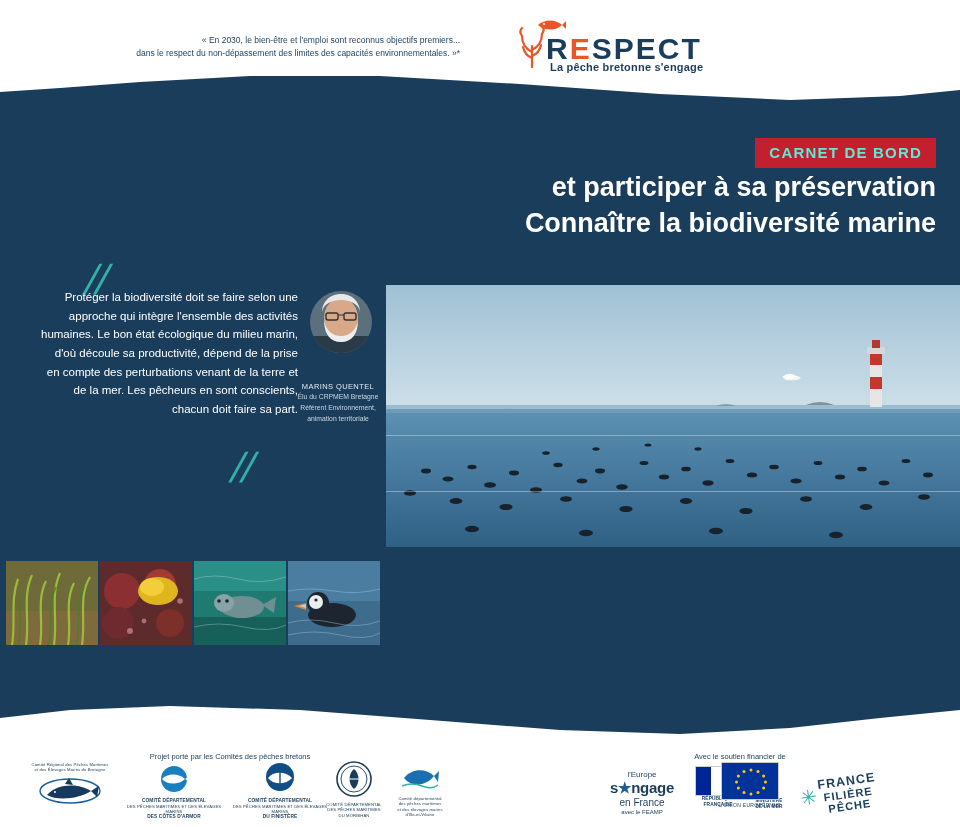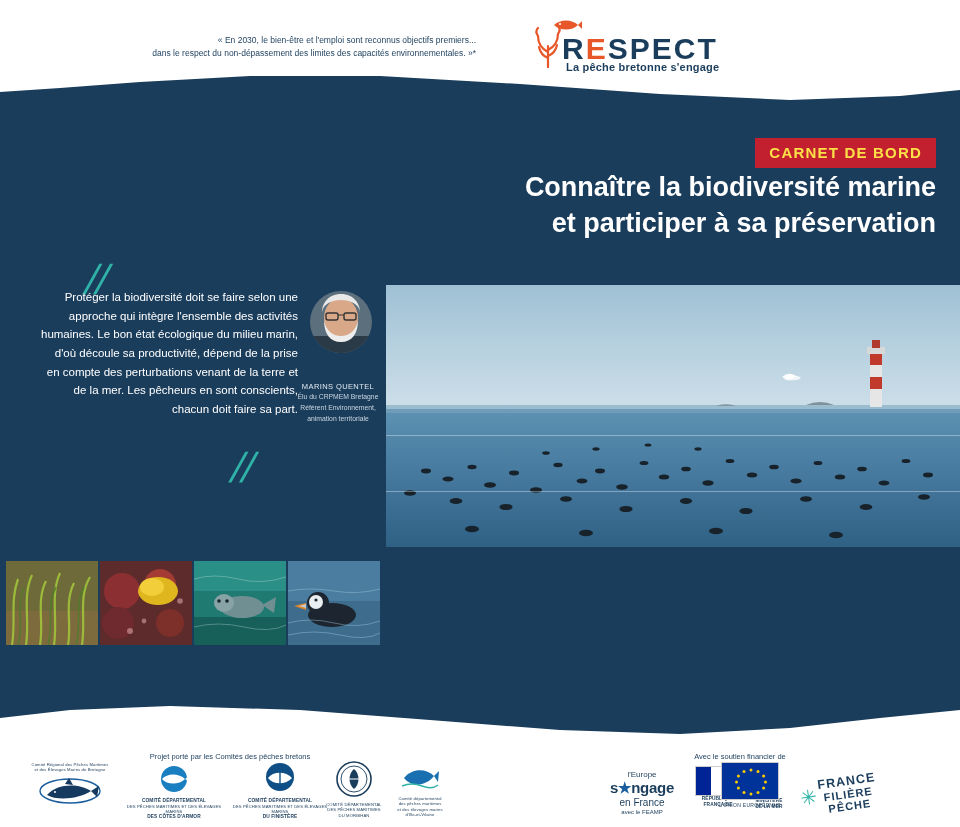--- a/index.html
+++ b/index.html
@@ -7,21 +7,21 @@
     width: 960px; height: 827px;
     font-family: "Liberation Sans", sans-serif;
     background: #ffffff;
     overflow: hidden;
     position: relative;
   }
   .page { position: relative; width: 960px; height: 827px; background: #ffffff; }
 
   
   .topband {
-    position: absolute; left: 16px; top: 0; width: 820px; height: 92px;
+    position: absolute; left: 0; top: 0; width: 820px; height: 92px;
     background: #ffffff;
   }
   .top-quote {
     position: absolute; left: 60px; top: 34px; width: 400px;
     text-align: right;
     font-size: 8.5px; color: #1b3d5c; line-height: 1.55;
   }
   .top-note {
     position: absolute; left: 170px; top: 89px; width: 320px;
     text-align: center;
@@ -52,21 +52,21 @@
     background: #1b3d5c;
     clip-path: polygon(
       0 22px, 60px 18px, 140px 12px, 250px 6px, 380px 6px, 520px 14px, 660px 24px, 790px 30px, 900px 26px, 960px 20px,
       960px 640px, 880px 648px, 790px 658px, 680px 664px, 560px 660px, 430px 650px, 300px 640px, 170px 636px, 70px 640px, 0 648px
     );
   }
 
   
   .badge {
     position: absolute; right: 24px; top: 138px;
-    background: #c3202f; color: #fde047;
+    background: #c3202f; color: #5eead4;
     font-size: 15px; font-weight: bold; letter-spacing: 1.2px;
     padding: 6px 14px 7px 14px;
   }
   .headline {
     position: absolute; right: 24px; top: 170px; width: 640px;
     text-align: right; color: #fff;
     font-size: 27px; font-weight: bold; line-height: 1.32;
   }
 
   
@@ -190,22 +190,22 @@
       <div class="logo-sub">La pêche bretonne s'engage</div>
     </div>
 
     <div class="top-note">(*) Document stratégique de façade NAMO (Bretagne-Pays de Loire)</div>
   </div>
 
   <div class="navy"></div>
 
   <div class="badge">CARNET DE BORD</div>
   <div class="headline">
+    <div>et participer à sa préservation</div>
     <div>Connaître la biodiversité marine</div>
-    <div>et participer à sa préservation</div>
   </div>
 
   <div class="quote-mark-top">//</div>
   <div class="quote-text">Protéger la biodiversité doit se faire selon une approche qui intègre l'ensemble des activités humaines. Le bon état écologique du milieu marin, d'où découle sa productivité, dépend de la prise en compte des perturbations venant de la terre et de la mer. Les pêcheurs en sont conscients, chacun doit faire sa part.</div>
   <div class="quote-mark-bottom">//</div>
 
   <div class="portrait">
     <svg width="66" height="80" viewBox="0 0 66 80">
       <defs>
         <clipPath id="pclip">

